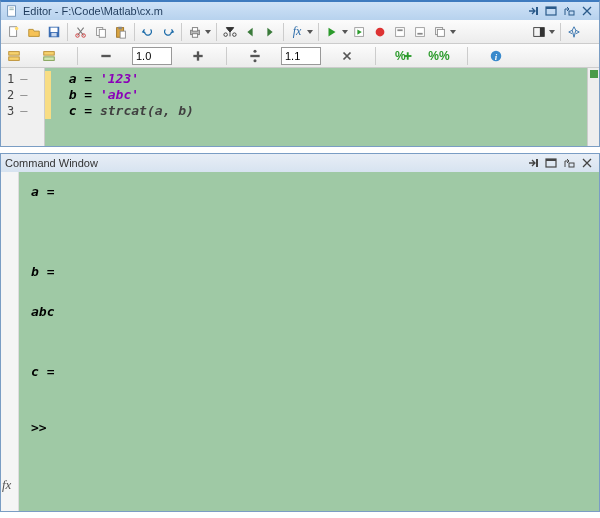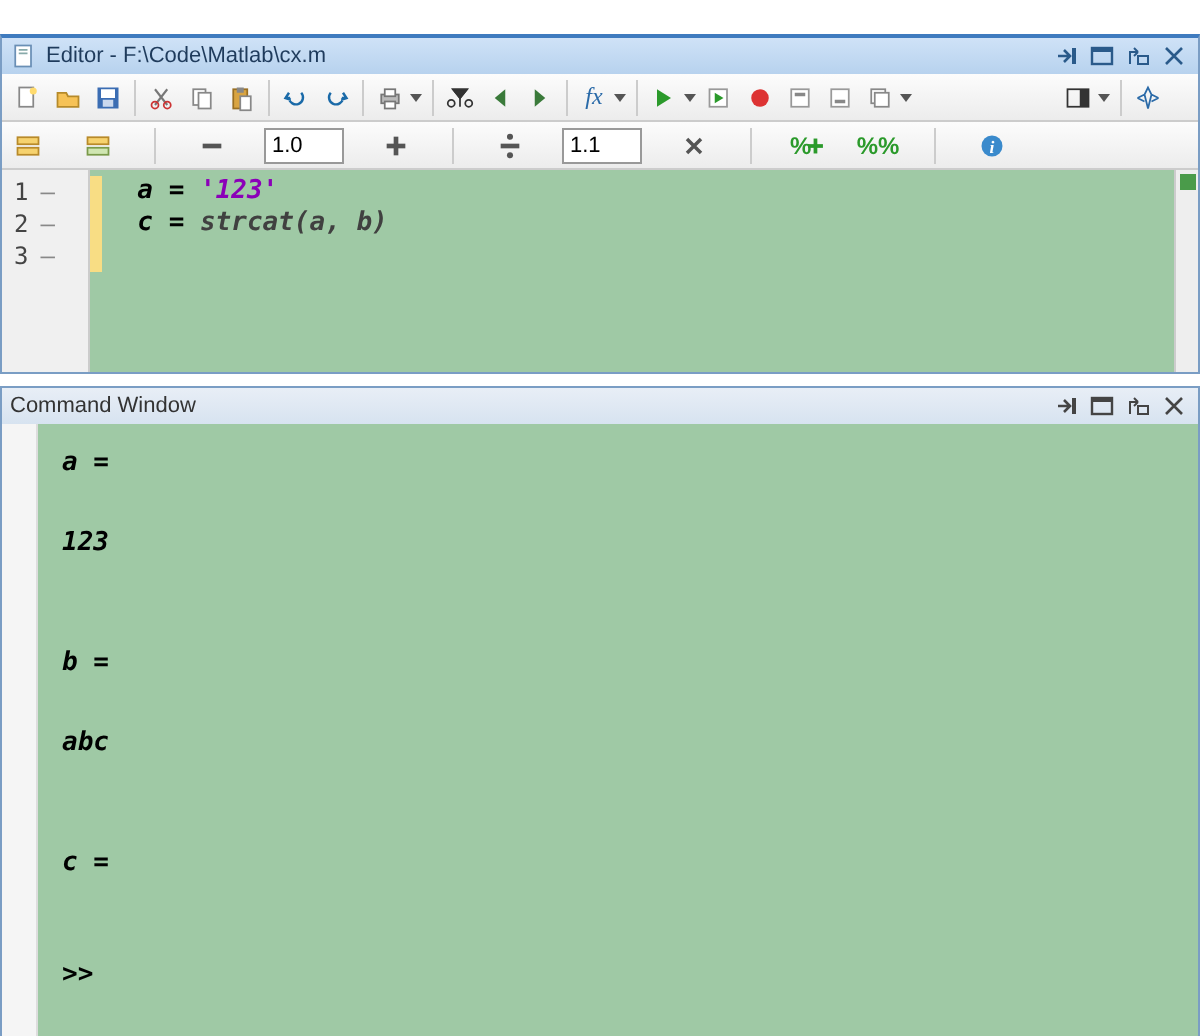--- a/index.html
+++ b/index.html
@@ -1,20 +1,20 @@
 <!DOCTYPE html>
 <html><head>
 <meta charset="utf-8">
 <style>
   * { box-sizing: border-box; margin: 0; padding: 0; }
   body { font-family: "Segoe UI", Tahoma, sans-serif; font-size: 11px; background: #fff; width: 600px; height: 518px; overflow: hidden; }
   
   
   .panel { border: 1px solid #7a9dc4; display: flex; flex-direction: column; }
-  .editor-panel { height: 170px; border-top: 2px solid #3f7bbf; margin-top: 17px; }
+  .editor-panel { height: 147px; border-top: 2px solid #3f7bbf; }
   .command-panel { margin-top: 6px; height: 359px; justify-content: center; }
   
   .titlebar { height: 18px; background: linear-gradient(#e8eef6,#d7e3f0); display: flex; align-items: center; padding: 0 4px; color: #333; font-size: 11px; }
   .editor-panel .titlebar { background: linear-gradient(#cfe2f7,#b7d2ee); }
   .titlebar-icon { width: 14px; height: 14px; display:inline-flex; align-items:center; justify-content:center; margin-right:4px; }
   .title-text { flex: 1; color:#1f3b5c; font-weight:500; }
   .tb-btn { width:16px; height:14px; margin-left:2px; display:inline-flex; align-items:center; justify-content:center; color:#3a6aa0; cursor:pointer; }
   .tb-btn svg { width:12px; height:12px; }
   
   .toolbar { height: 24px; background: linear-gradient(#fcfcfc,#ececec); border-bottom:1px solid #ccc; display:flex; align-items:center; padding:0 4px; gap:2px; }
@@ -315,20 +315,21 @@
           <span class="gut-dash">—</span>
         </div>
       <div class="gut-row">
           <span>3</span>
           <span class="gut-dash">—</span>
         </div>
     </div>
     <div class="code-body">
       <div class="hl"></div>
       <div class="code-line"><span style="opacity:0">  </span><span class="kw-var">a</span> <span class="eq">=</span> <span class="str">'123'</span></div>
+      <div class="code-line"><span style="opacity:0">  </span><span class="kw-var">b</span> <span class="eq">=</span> <span class="str">'abc'</span></div>
       <div class="code-line"><span style="opacity:0">  </span><span class="kw-var">c</span> <span class="eq">=</span> <span class="fn">strcat(a, b)</span></div>
     </div>
     <div class="right-strip">
         <div class="right-mark"></div>
       </div>
   </div>
 </div>
 
 <div class="panel command-panel">
   <div class="titlebar">
@@ -358,21 +359,20 @@
       </span>
   </div>
   <div class="cmd-wrap">
     <div class="left-pad">
       <span class="fx-label">fx</span>
     </div>
     <div class="cmd-body">
       <div id="cmd-lines">
           <div class="cmd-line">a =</div>
           <div class="cmd-line">&nbsp;</div>
-          <div class="cmd-line">123</div>
           <div class="cmd-line">&nbsp;</div>
           <div class="cmd-line">&nbsp;</div>
           <div class="cmd-line">b =</div>
           <div class="cmd-line">&nbsp;</div>
           <div class="cmd-line">abc</div>
           <div class="cmd-line">&nbsp;</div>
           <div class="cmd-line">&nbsp;</div>
           <div class="cmd-line">c =</div>
           <div class="cmd-line">&nbsp;</div>
         </div>

